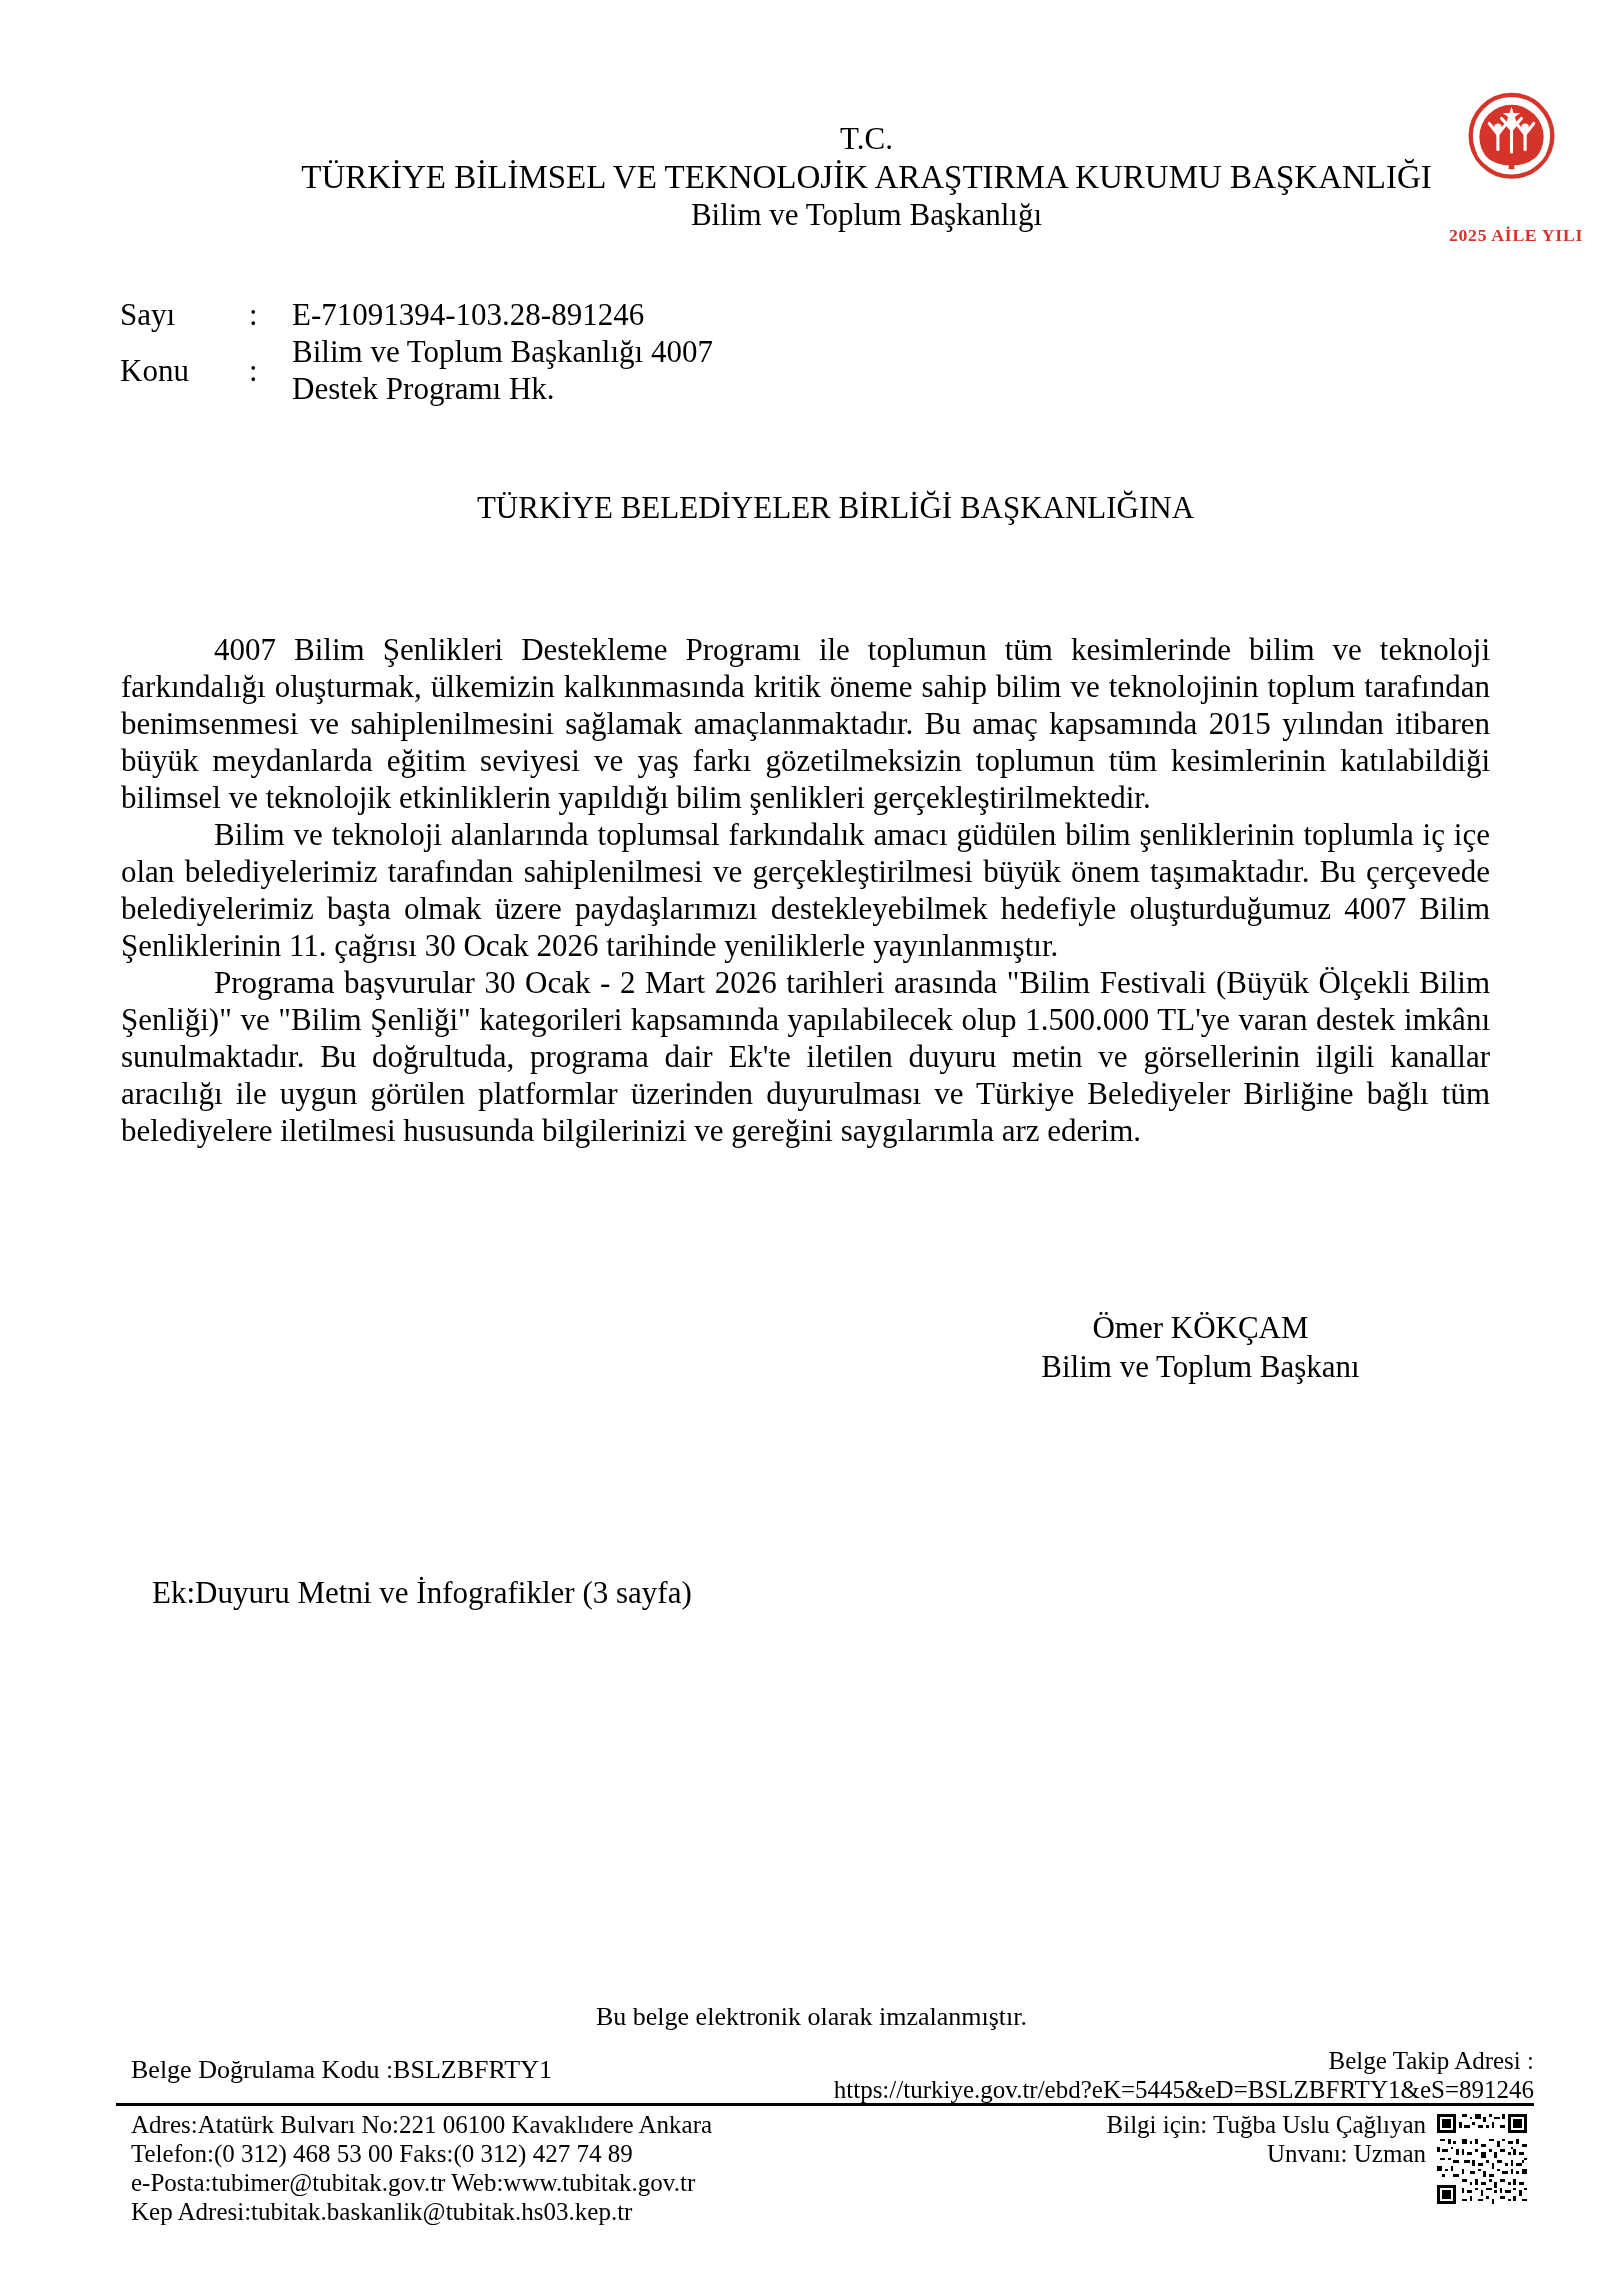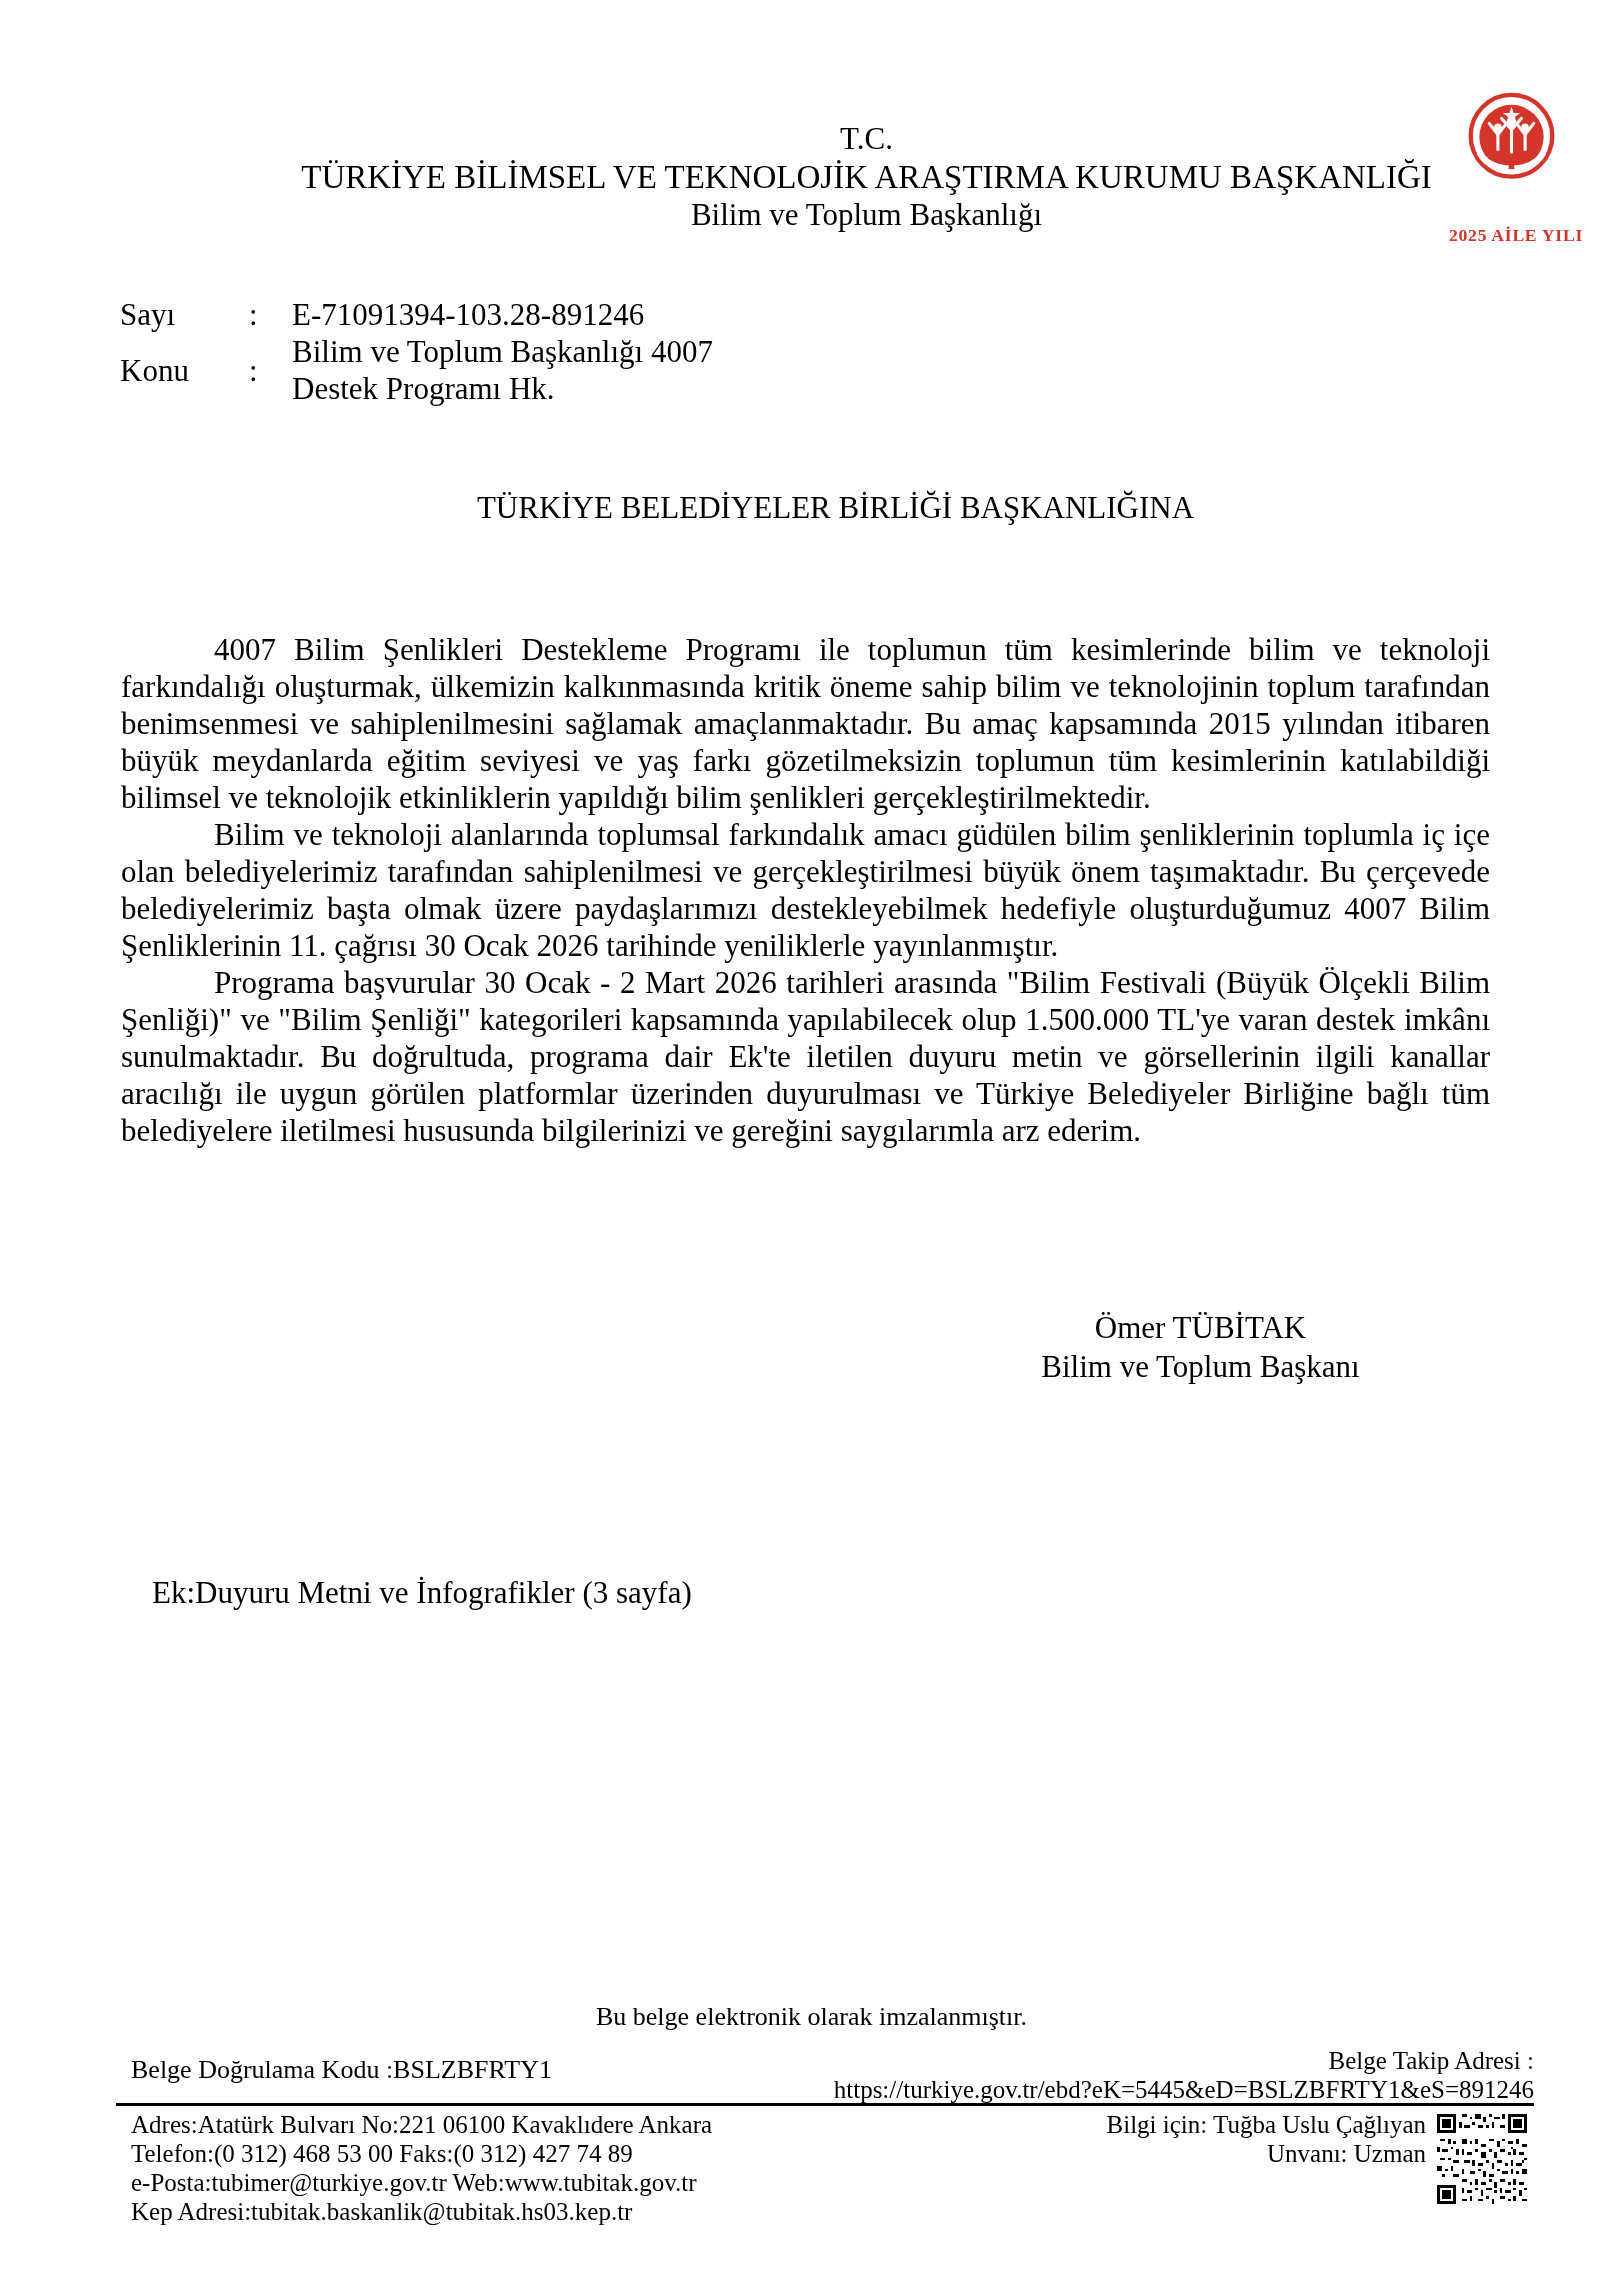--- a/index.html
+++ b/index.html
@@ -108,40 +108,40 @@
 
   <div class="addressee">TÜRKİYE BELEDİYELER BİRLİĞİ BAŞKANLIĞINA</div>
 
   <div class="letter-body">
     <p>4007 Bilim Şenlikleri Destekleme Programı ile toplumun tüm kesimlerinde bilim ve teknoloji farkındalığı oluşturmak, ülkemizin kalkınmasında kritik öneme sahip bilim ve teknolojinin toplum tarafından benimsenmesi ve sahiplenilmesini sağlamak amaçlanmaktadır. Bu amaç kapsamında 2015 yılından itibaren büyük meydanlarda eğitim seviyesi ve yaş farkı gözetilmeksizin toplumun tüm kesimlerinin katılabildiği bilimsel ve teknolojik etkinliklerin yapıldığı bilim şenlikleri gerçekleştirilmektedir.</p>
     <p>Bilim ve teknoloji alanlarında toplumsal farkındalık amacı güdülen bilim şenliklerinin toplumla iç içe olan belediyelerimiz tarafından sahiplenilmesi ve gerçekleştirilmesi büyük önem taşımaktadır. Bu çerçevede belediyelerimiz başta olmak üzere paydaşlarımızı destekleyebilmek hedefiyle oluşturduğumuz 4007 Bilim Şenliklerinin 11. çağrısı 30 Ocak 2026 tarihinde yeniliklerle yayınlanmıştır.</p>
     <p>Programa başvurular 30 Ocak - 2 Mart 2026 tarihleri arasında "Bilim Festivali (Büyük Ölçekli Bilim Şenliği)" ve "Bilim Şenliği" kategorileri kapsamında yapılabilecek olup 1.500.000 TL'ye varan destek imkânı sunulmaktadır. Bu doğrultuda, programa dair Ek'te iletilen duyuru metin ve görsellerinin ilgili kanallar aracılığı ile uygun görülen platformlar üzerinden duyurulması ve Türkiye Belediyeler Birliğine bağlı tüm belediyelere iletilmesi hususunda bilgilerinizi ve gereğini saygılarımla arz ederim.</p>
   </div>
 
   <div class="signature">
-    <div>Ömer TÜBİTAK</div>
+    <div>Ömer KÖKÇAM</div>
     <div>Bilim ve Toplum Başkanı</div>
   </div>
 
   <div class="attachment">Ek:Duyuru Metni ve İnfografikler (3 sayfa)</div>
 
   <div class="esign">Bu belge elektronik olarak imzalanmıştır.</div>
 
   <div class="verify-left">Belge Doğrulama Kodu :BSLZBFRTY1</div>
   <div class="verify-right">
     <div>Belge Takip Adresi :</div>
     <div>https://turkiye.gov.tr/ebd?eK=5445&amp;eD=BSLZBFRTY1&amp;eS=891246</div>
   </div>
 
   <div class="footer-rule"></div>
 
   <div class="footer-left">
     <div>Adres:Atatürk Bulvarı No:221 06100 Kavaklıdere Ankara</div>
     <div>Telefon:(0 312) 468 53 00 Faks:(0 312) 427 74 89</div>
-    <div>e-Posta:tubimer@turkiye.gov.tr Web:www.tubitak.gov.tr</div>
+    <div>e-Posta:tubimer@tubitak.gov.tr Web:www.tubitak.gov.tr</div>
     <div>Kep Adresi:tubitak.baskanlik@tubitak.hs03.kep.tr</div>
   </div>
 
   <div class="footer-right">
     <div>Bilgi için: Tuğba Uslu Çağlıyan</div>
     <div>Unvanı: Uzman</div>
   </div>
 
   <div class="qr">
     <svg viewBox="0 0 33 33">

